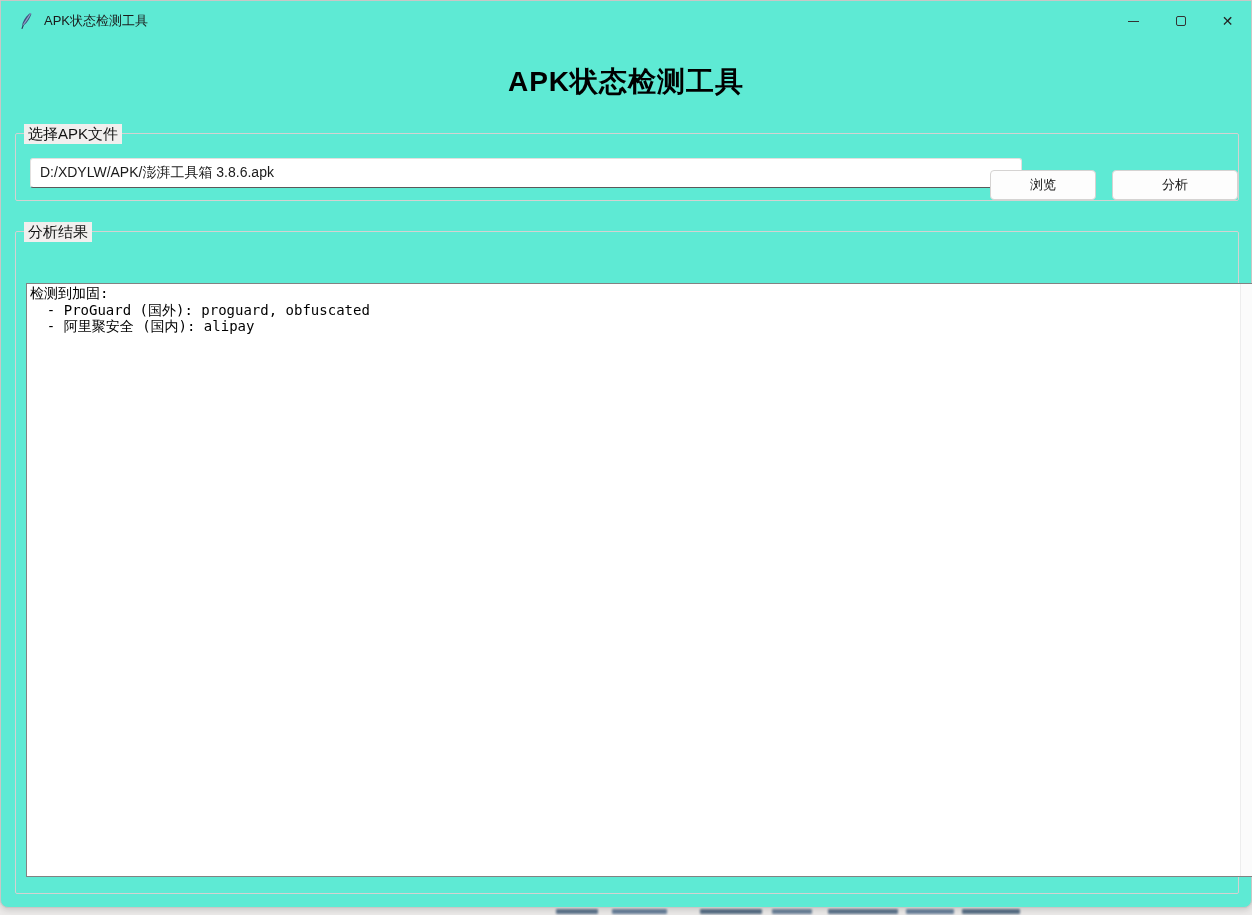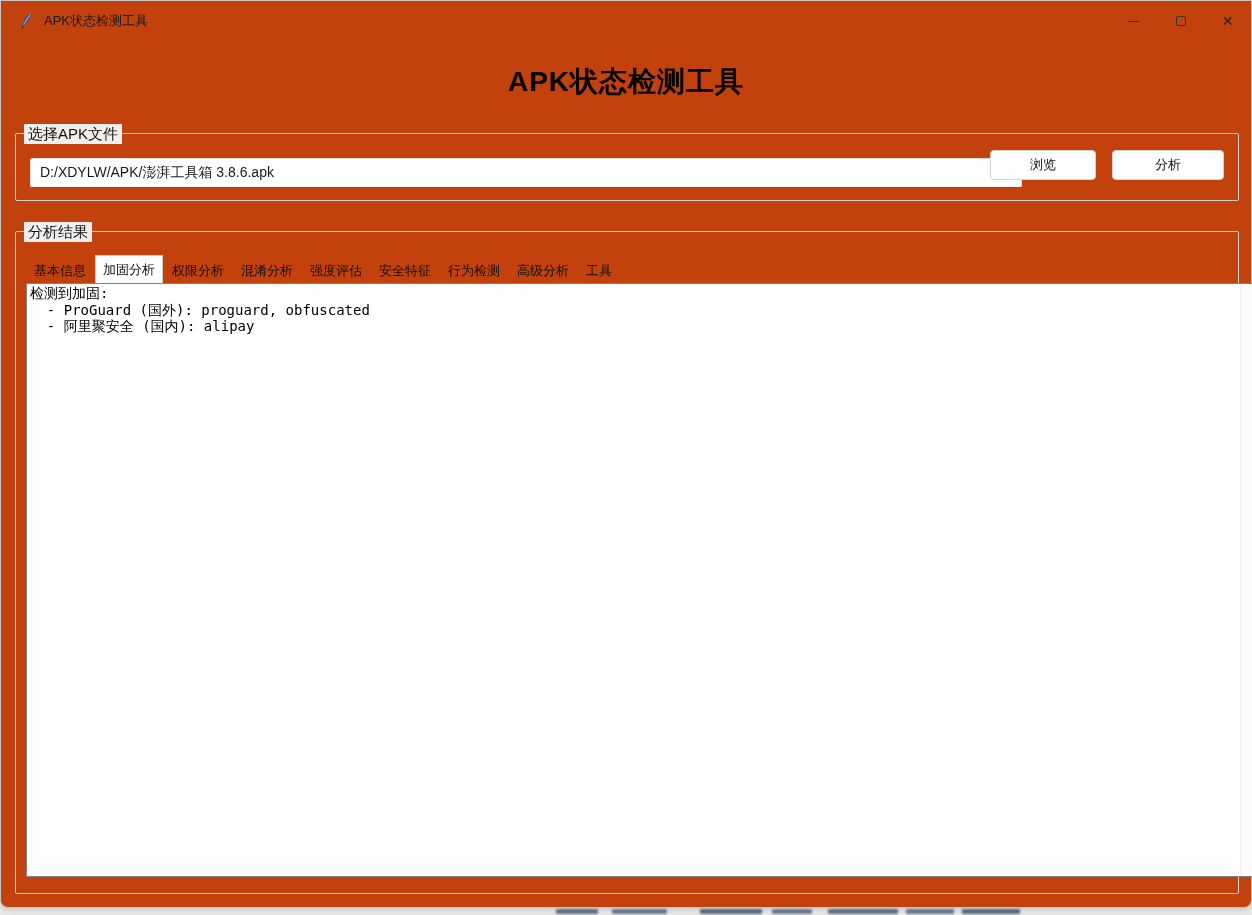--- a/index.html
+++ b/index.html
@@ -13,21 +13,21 @@
   
   .desktop-strip {
     position:absolute; left:0; top:905px; width:1252px; height:10px;
     background:#eceae9;
   }
   .tb-seg { position:absolute; top:4px; height:5px; border-radius:1px; filter:blur(1px); opacity:.8; }
 
   
   .window {
     position:absolute; left:0; top:0; width:1252px; height:908px;
-    background:#c2410c;
+    background:#5eead4;
     border:1px solid #c9c7c6;
     border-radius:0 0 8px 8px;
     box-shadow:0 2px 6px rgba(0,0,0,.15);
   }
   
   .titlebar { position:absolute; left:0; top:0; width:100%; height:40px; display:flex; align-items:center; }
   .titlebar .app-icon { margin-left:17px; width:16px; height:18px; display:flex; align-items:center; }
   .titlebar .title-text { margin-left:10px; font-size:13px; color:#1a1a1a; }
   .win-controls { position:absolute; right:0; top:0; height:40px; display:flex; }
   .win-btn { width:47px; height:40px; display:flex; align-items:center; justify-content:center; cursor:default; }
@@ -59,27 +59,27 @@
   .file-input {
     position:absolute; left:14px; top:24px; width:992px; height:30px;
     background:#fff;
     border:1px solid #e2e0df; border-bottom:1px solid #5a5a5a;
     border-radius:3px;
     font-size:14px; color:#1a1a1a; padding:0 9px;
     font-family:"Liberation Sans","DejaVu Sans",sans-serif;
     outline:none;
   }
   .btn {
-    position:absolute; top:16px; height:30px;
+    position:absolute; top:36px; height:30px;
     background:#fdfdfd; border:1px solid #d5d3d2; border-radius:4px;
     font-size:13px; color:#111; text-align:center; line-height:28px;
     cursor:default;
   }
   .btn-browse { left:974px; width:106px; }
-  .btn-analyze { left:1096px; width:112px; }
+  .btn-analyze { left:1096px; width:126px; }
 
   
   .tabbar { position:absolute; left:10px; top:25px; height:26px; display:flex; align-items:flex-end; }
   .tab {
     font-size:13px; color:#111;
     padding:3px 7px 4px 7px; margin-right:1px;
     background:transparent;
     border:1px solid transparent; border-bottom:none;
     line-height:16px; white-space:nowrap; cursor:default;
   }
@@ -149,31 +149,20 @@
   <div class="groupbox gb-file">
     <span class="groupbox-label">选择APK文件</span>
     <input class="file-input" type="text" value="D:/XDYLW/APK/澎湃工具箱 3.8.6.apk" style="">
     <div class="btn btn-browse">浏览</div>
     <div class="btn btn-analyze">分析</div>
   </div>
 
   <div class="groupbox gb-results">
     <span class="groupbox-label">分析结果</span>
 
-    <div class="tabbar">
-      <span class="tab">基本信息</span>
-      <span class="tab active">加固分析</span>
-      <span class="tab">权限分析</span>
-      <span class="tab">混淆分析</span>
-      <span class="tab">强度评估</span>
-      <span class="tab">安全特征</span>
-      <span class="tab">行为检测</span>
-      <span class="tab">高级分析</span>
-      <span class="tab">工具</span>
-    </div>
 
     <div class="output-area">
       <div class="output-text"><div>检测到加固:</div><div>  - ProGuard (国外): proguard, obfuscated</div><div>  - 阿里聚安全 (国内): alipay</div></div>
       <div class="v-scrollbar"></div>
     </div>
   </div>
 
 </div>
 
 </body></html>

